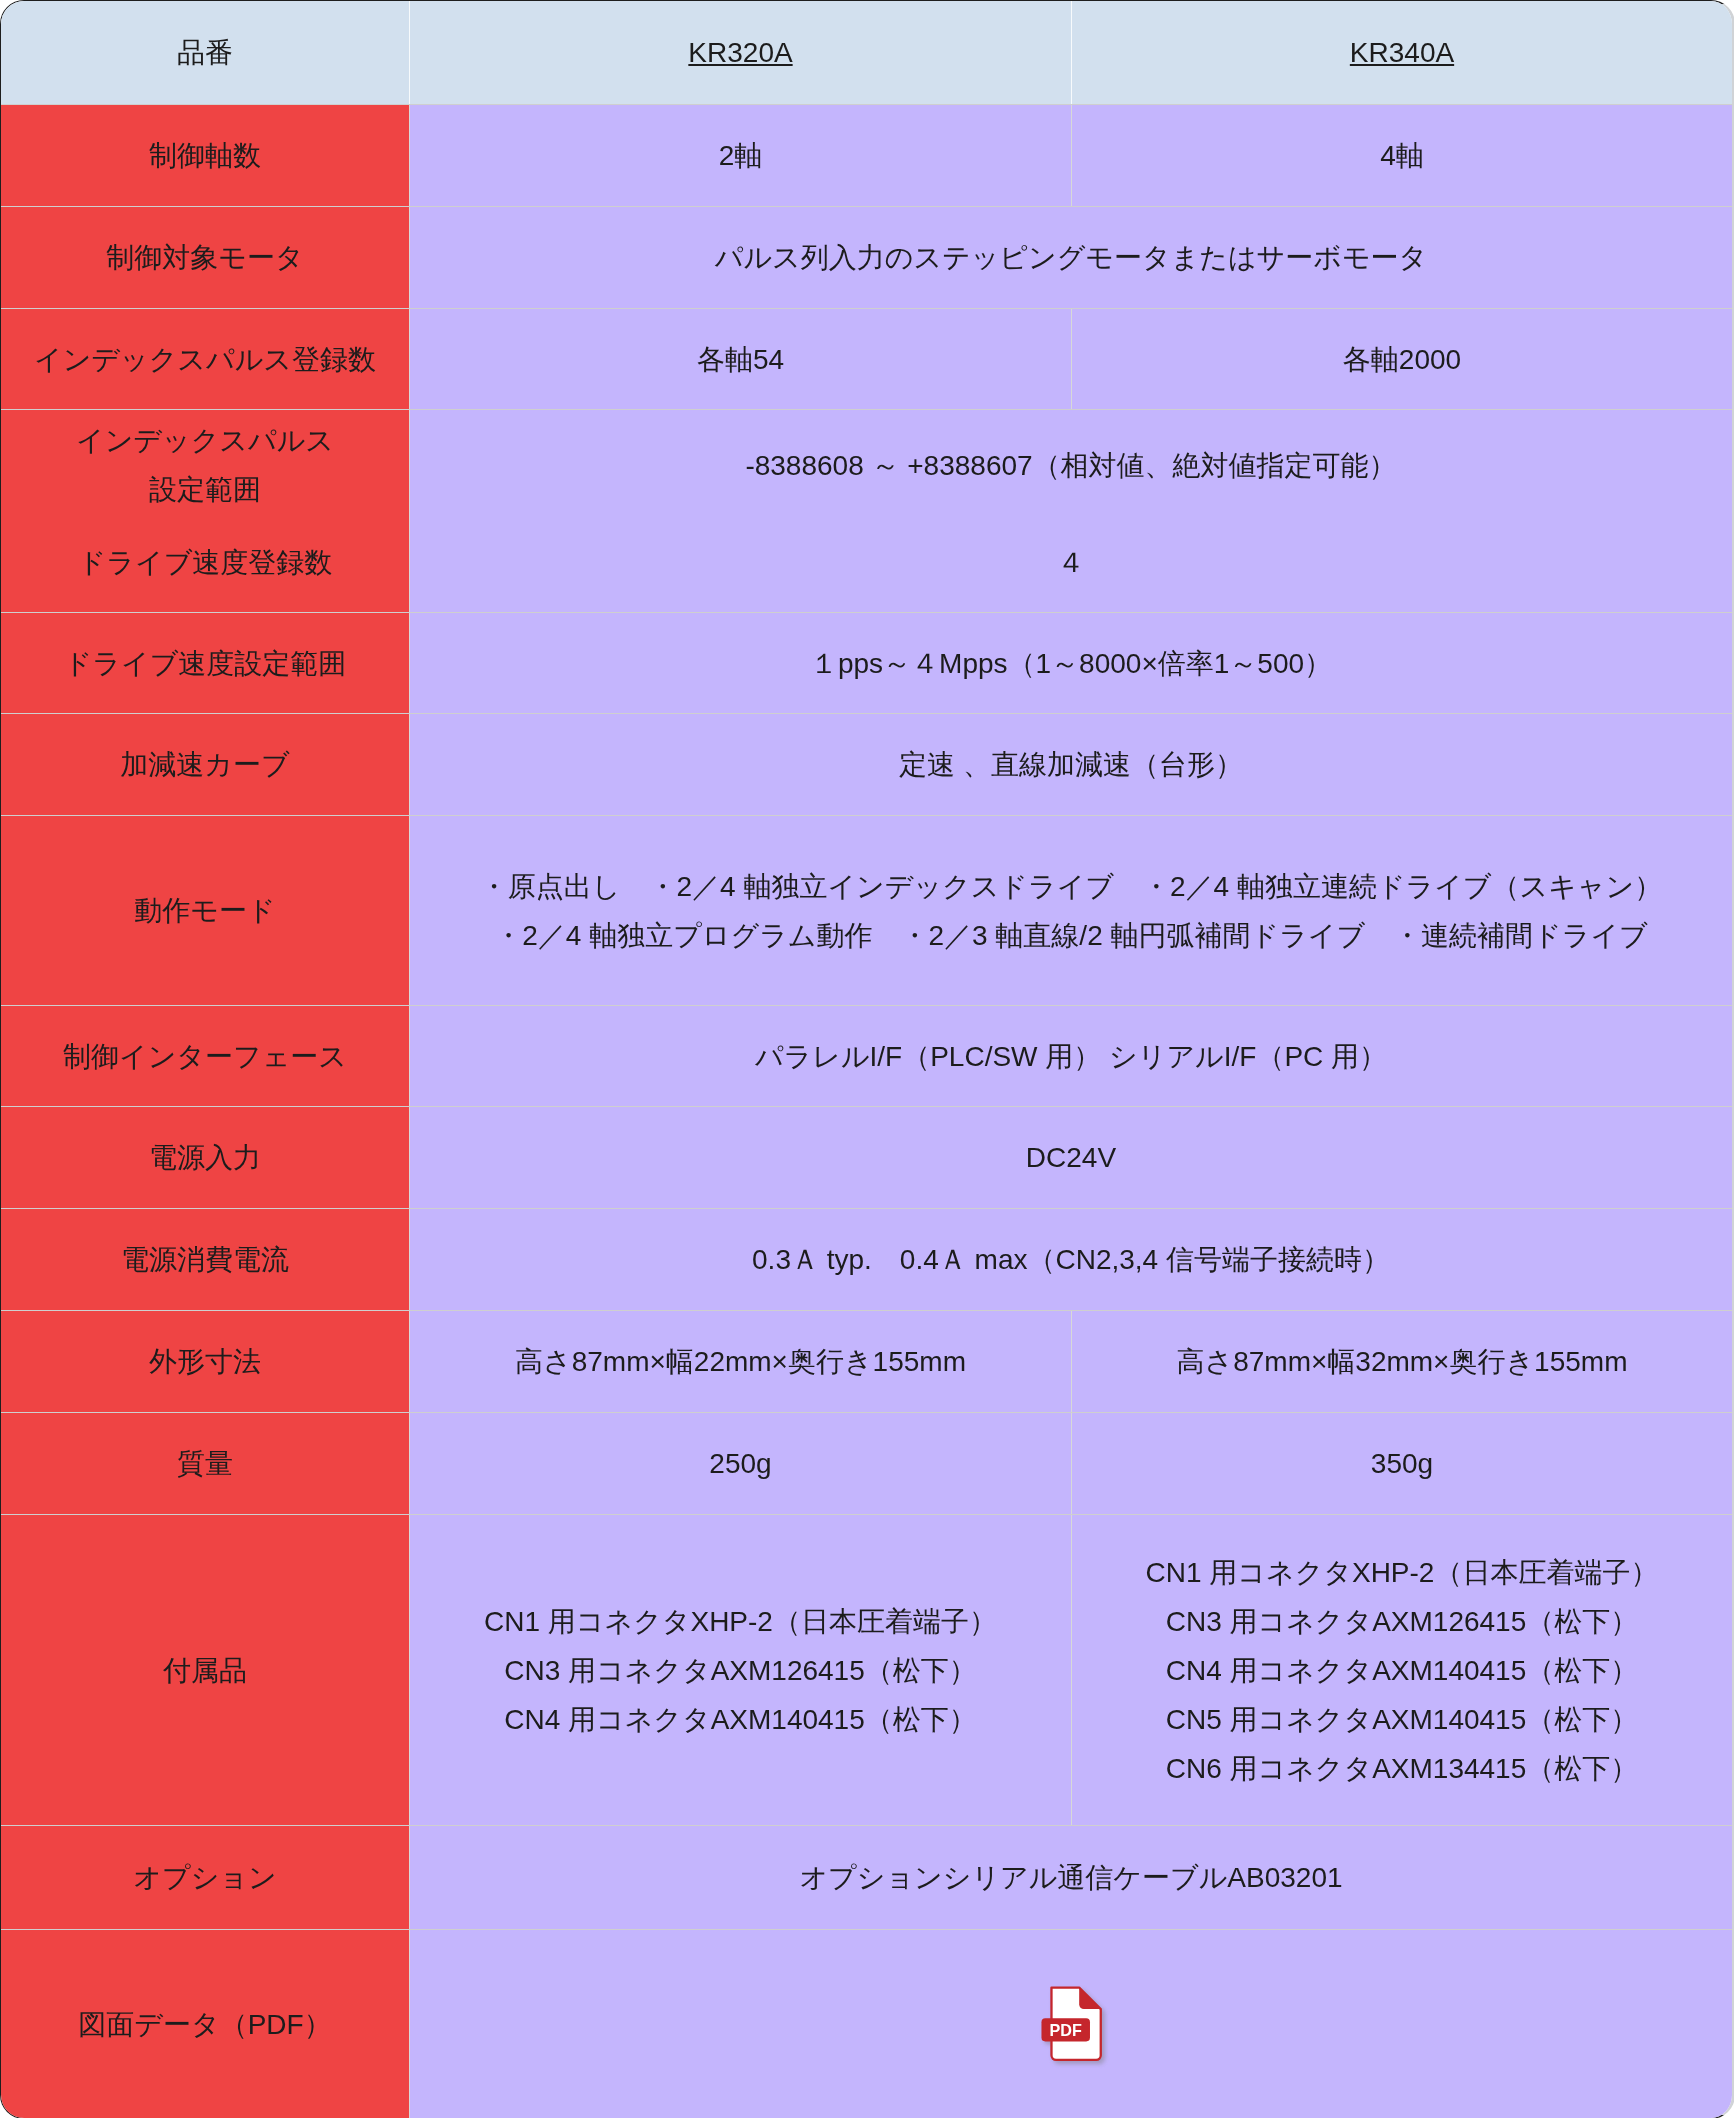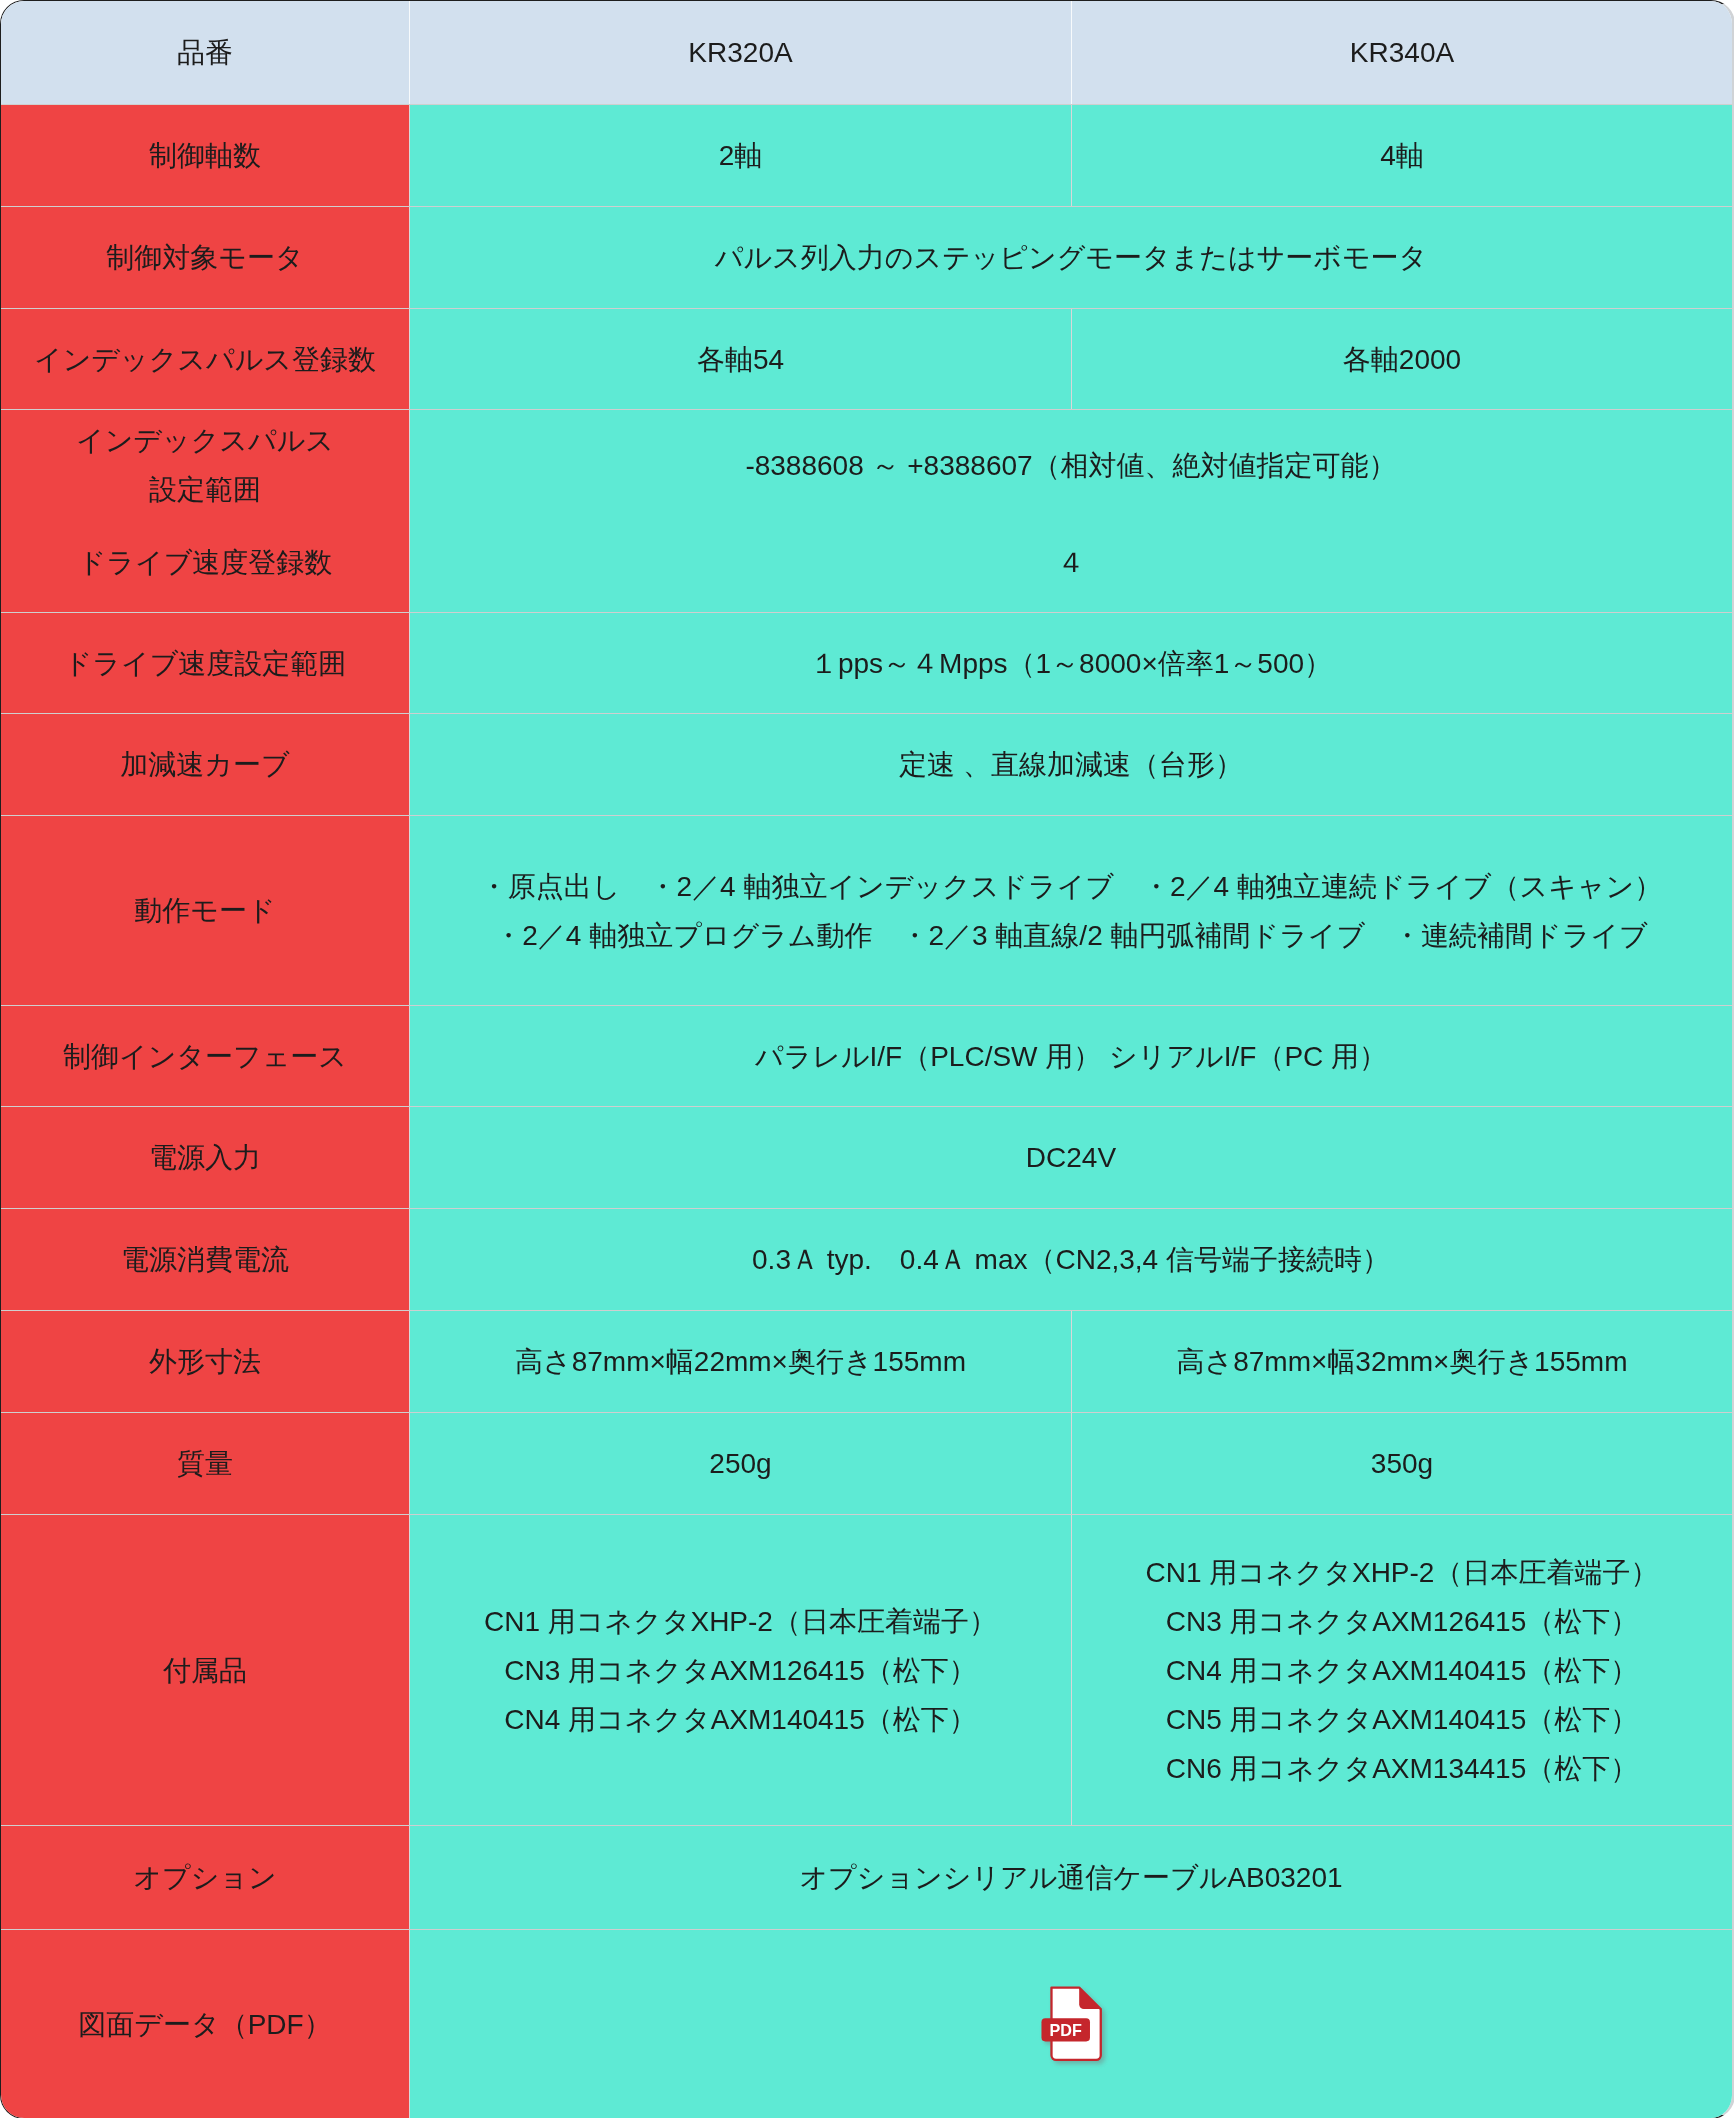--- a/index.html
+++ b/index.html
@@ -31,22 +31,22 @@
     align-items:center;
     justify-content:center;
     text-align:center;
     font-size:28px;
     line-height:1.75;
     box-sizing:border-box;
     padding:6.2px 12.4px;
   }
   .label{background:#ef4444;}
   .header-row .cell{background:#d2e0ee;}
-  .header-row .val{border-left:1.5px solid #f7fafc;}
-  .val{background:#5eead4;border-left:1.5px solid #d8d8d8;}
+  .header-row .val{border-left:1.5px solid #f7fafc;text-decoration:underline;}
+  .val{background:#c4b5fd;border-left:1.5px solid #d8d8d8;}
   .lines .line{display:block;}
   .pdf-link{display:flex;align-items:flex-end;justify-content:center;cursor:pointer;}
   .pdf-svg{filter:drop-shadow(3.1px 3.1px 2.3px rgba(120,120,120,0.45));}
   .pdf-badge-text{
     font-family:"Liberation Sans","DejaVu Sans",sans-serif;
     font-weight:bold;
   }
 </style>
 </head>
 <body>

